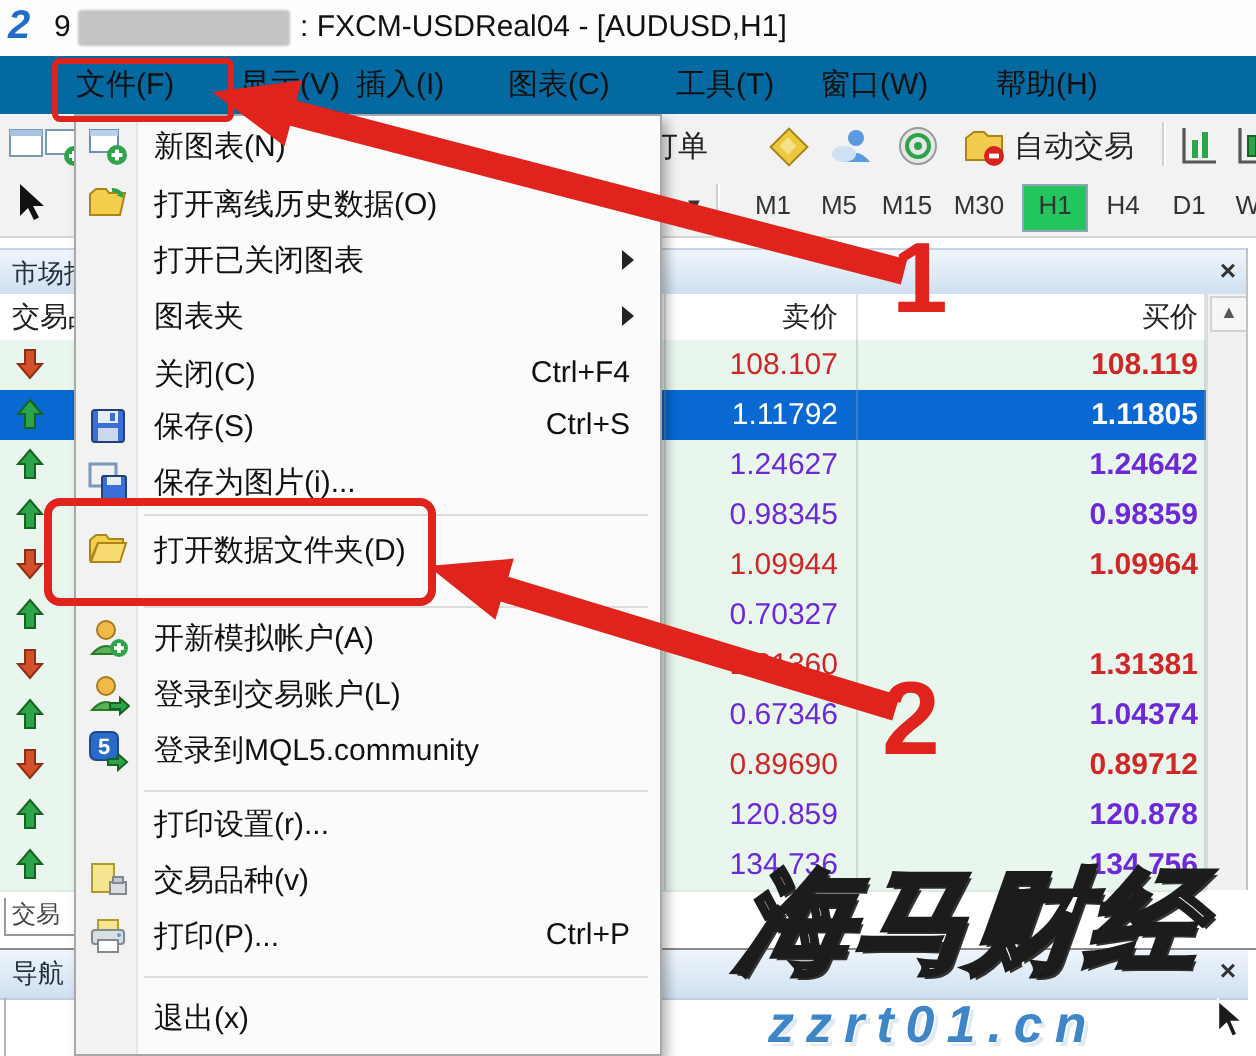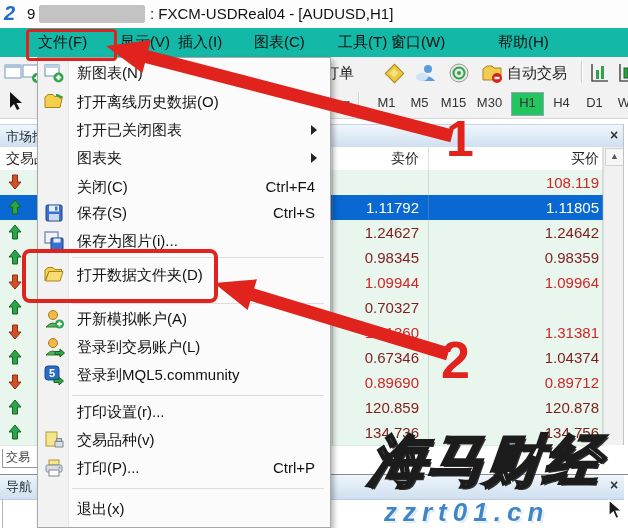--- a/index.html
+++ b/index.html
@@ -5,21 +5,21 @@
   html,body{margin:0;padding:0;background:#e8e8e8;}
   .window{position:relative;width:628px;height:528px;background:#ffffff;overflow:hidden;
           font-family:"Liberation Sans","DejaVu Sans",sans-serif;-webkit-font-smoothing:antialiased;}
   
   .titlebar{position:absolute;left:0;top:0;width:628px;height:28px;background:#fdfdfd;}
   .mt-logo{position:absolute;left:4px;top:2px;font-size:20px;font-weight:900;font-style:italic;color:#1f6cc9;}
   .acct{position:absolute;left:27px;top:5px;font-size:15px;color:#111;}
   .redact{position:absolute;left:39px;top:5px;width:106px;height:18px;background:#c3c3c3;border-radius:2px;filter:blur(0.6px);}
   .wtitle{position:absolute;left:150px;top:5px;font-size:15px;color:#111;white-space:nowrap;}
   
-  .menubar{position:absolute;left:0;top:28px;width:628px;height:29px;background:#14b8a6;border-bottom:1px solid #e3e3e3;}
+  .menubar{position:absolute;left:0;top:28px;width:628px;height:29px;background:#0369a1;border-bottom:1px solid #e3e3e3;}
   .mb-item{position:absolute;top:5px;font-size:15px;color:#111;cursor:default;white-space:nowrap;}
   
   .toolbar1{position:absolute;left:0;top:57px;width:628px;height:31px;background:#f2f2f2;border-bottom:1px solid #e0e0e0;}
   .toolbar2{position:absolute;left:0;top:88px;width:628px;height:30px;background:#f2f2f2;border-bottom:1px solid #d5d5d5;}
   .tb-label{position:absolute;top:7px;font-size:15px;color:#222;white-space:nowrap;}
   .tb-icon{position:absolute;top:4px;width:24px;height:24px;}
   .tb-sep{position:absolute;top:4px;width:1px;height:22px;background:#cfcfcf;box-shadow:1px 0 0 #ffffff;}
   .tf{position:absolute;top:4px;width:31px;height:22px;line-height:22px;text-align:center;font-size:13px;color:#333;}
   .tf.active{background:#22c55e;border:1px solid #93a4b5;line-height:20px;}
   .dd-arrow{position:absolute;top:10px;font-size:10px;color:#333;}
@@ -31,22 +31,22 @@
   .mw-header{position:absolute;left:0;top:147px;width:603px;height:23px;background:#ffffff;border-bottom:1px solid #d8d8d8;}
   .h-symbol{position:absolute;left:6px;top:3px;font-size:14px;color:#222;white-space:nowrap;}
   .h-sell{position:absolute;left:333px;width:86px;top:3px;font-size:14px;color:#222;text-align:right;}
   .h-buy{position:absolute;left:429px;width:170px;top:3px;font-size:14px;color:#222;text-align:right;}
   .mw-scrollbar{position:absolute;left:603px;top:147px;width:20px;height:298px;background:#f1f1f1;border-left:1px solid #dcdcdc;}
   .scroll-up{position:absolute;left:1px;top:1px;width:17px;height:16px;background:#f6f6f6;border:1px solid #d2d2d2;
      font-size:9px;color:#555;text-align:center;line-height:15px;}
   .mw-row{position:absolute;left:0;width:603px;height:25px;background:#e9f6ee;border-bottom:1px solid #dcebdf;}
   .mw-row[data-trend="selected"]{background:#0968d2;border-bottom:1px solid #0a5cb8;}
   .cell-sell{position:absolute;left:333px;width:86px;top:0;height:25px;line-height:25px;font-size:15px;text-align:right;}
-  .cell-buy{position:absolute;left:429px;width:170px;top:0;height:38px;line-height:25px;font-size:15px;text-align:right;}
-  .mw-row[data-trend="up"] .price{color:#7f1d1d;}
+  .cell-buy{position:absolute;left:429px;width:170px;top:0;height:38px;line-height:25px;font-size:15px;text-align:right;font-weight:bold;}
+  .mw-row[data-trend="up"] .price{color:#6d28d9;}
   .mw-row[data-trend="down"] .price{color:#cf2626;}
   .mw-row[data-trend="selected"] .price{color:#ffffff;}
   .mw-arrow{position:absolute;left:7px;top:4px;width:16px;height:16px;}
   .mw-row[data-trend="down"] .mw-arrow svg{transform:rotate(180deg);}
   .mw-row[data-trend="down"] .arrow-shape{fill:#d4502a;stroke:#8e2e12;}
   .mw-row[data-trend="up"] .arrow-shape,
   .mw-row[data-trend="selected"] .arrow-shape{fill:#2ea44a;stroke:#14641f;}
   .v-div{position:absolute;top:147px;width:1px;height:298px;background:rgba(150,170,160,0.35);}
   .mw-right-border{position:absolute;left:623px;top:124px;width:1px;height:321px;background:#c2c2c2;}
   
@@ -92,21 +92,21 @@
     <span class="redact"></span>
     <span class="wtitle">: FXCM-USDReal04 - [AUDUSD,H1]</span>
   </div>
 
   <div class="menubar">
     <span class="mb-item" style="left:38px">文件(F)</span>
     <span class="mb-item" style="left:120px">显示(V)</span>
     <span class="mb-item" style="left:178px">插入(I)</span>
     <span class="mb-item" style="left:254px">图表(C)</span>
     <span class="mb-item" style="left:338px">工具(T)</span>
-    <span class="mb-item" style="left:391px">窗口(W)</span>
+    <span class="mb-item" style="left:410px">窗口(W)</span>
     <span class="mb-item" style="left:498px">帮助(H)</span>
   </div>
 
   <div class="toolbar1">
     <span class="tb-icon" style="left:2px">
       <svg width="24" height="24">
           <rect x="3" y="4" width="16" height="13" fill="#fff" stroke="#7a98b8"></rect>
           <rect x="3" y="4" width="16" height="3" fill="#a8c4e0"></rect>
         </svg>
     </span>
@@ -191,20 +191,21 @@
     <span class="h-buy">买价</span>
   </div>
   <div class="mw-scrollbar">
     <span class="scroll-up">▲</span>
   </div>
 
   <div class="mw-row" style="top:170px" data-trend="down">
     <span class="mw-arrow"><svg width="16" height="16">
           <path class="arrow-shape" d="M8 1 L14 8 H10.5 V15 H5.5 V8 H2 Z"></path>
         </svg></span>
+    <span class="cell-sell price">108.107</span>
     <span class="cell-buy price">108.119</span>
   </div>
   <div class="mw-row" style="top:195px" data-trend="selected">
     <span class="mw-arrow"><svg width="16" height="16">
           <path class="arrow-shape" d="M8 1 L14 8 H10.5 V15 H5.5 V8 H2 Z"></path>
         </svg></span>
     <span class="cell-sell price">1.11792</span>
     <span class="cell-buy price">1.11805</span>
   </div>
   <div class="mw-row" style="top:220px" data-trend="up">

